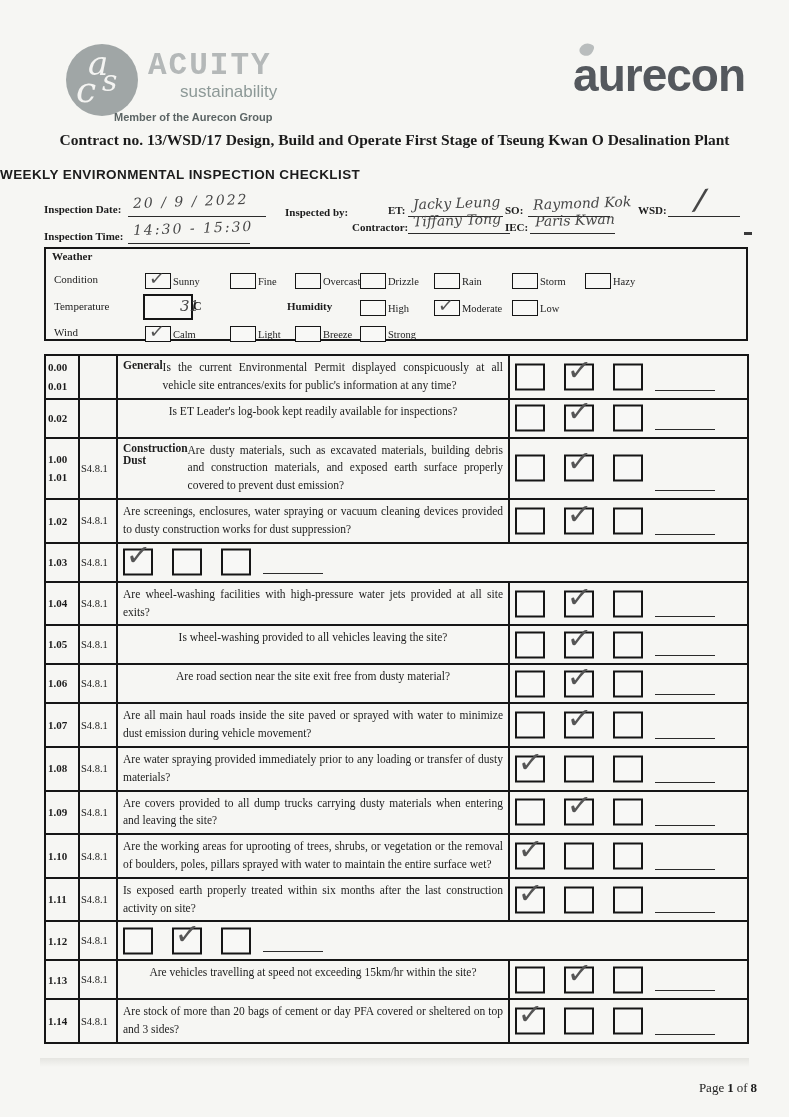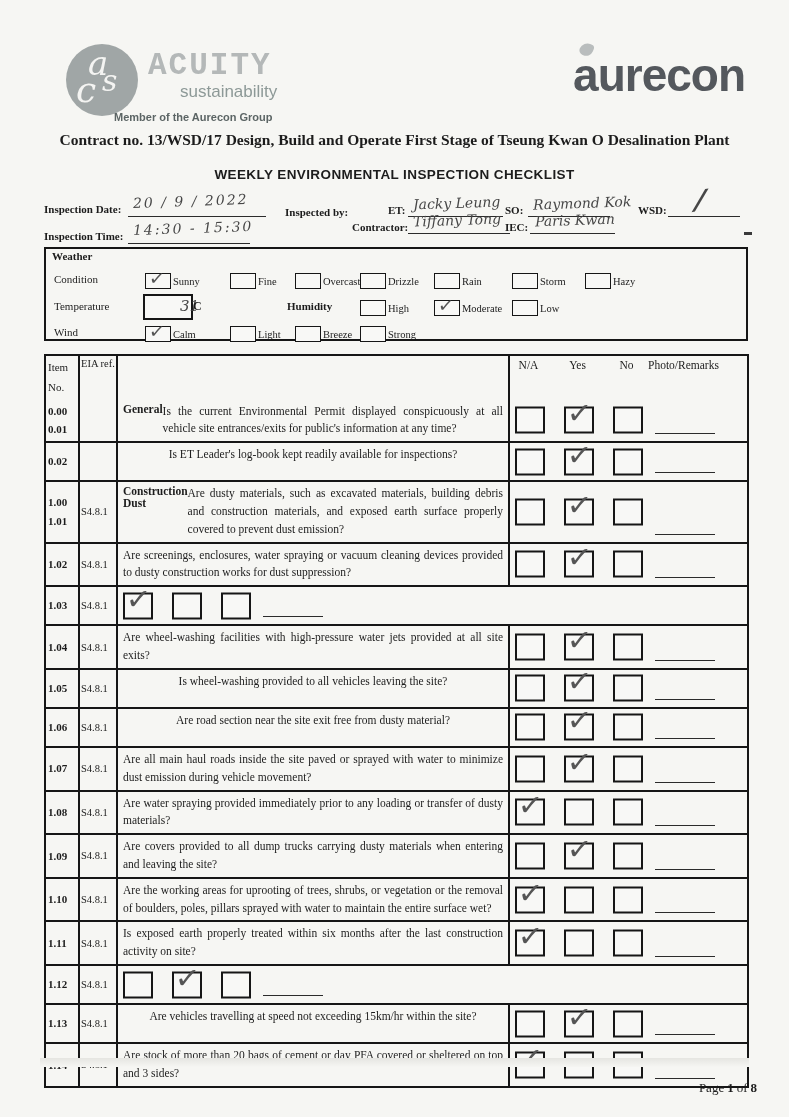--- a/index.html
+++ b/index.html
@@ -14,21 +14,21 @@
   .ac-m2{left:36px;top:22px;font-size:30px;}
   .ac-m3{left:10px;top:28px;font-size:36px;}
   .ac-name{position:absolute;left:86px;top:8px;font-family:Liberation Mono, monospace;font-weight:bold;font-size:31px;color:#b4b8b8;letter-spacing:2px;}
   .ac-tag{position:absolute;left:118px;top:42px;font-family:"Liberation Sans",sans-serif;font-size:17px;color:#8d9997;}
   .ac-member{position:absolute;left:52px;top:71px;font-family:"Liberation Sans",sans-serif;font-weight:bold;font-size:11px;color:#5c6565;}
   .aurecon{position:absolute;right:44px;top:52px;font-family:"Liberation Sans",sans-serif;font-weight:800;font-size:46px;color:#54585d;letter-spacing:-1px;line-height:1;}
   .leaf{position:absolute;left:7px;top:-9px;width:13px;height:13px;background:#b9bdbd;border-radius:70% 30% 60% 40%;transform:rotate(25deg);}
 
   
   .contract{position:absolute;left:0;top:131px;width:100%;text-align:center;font-weight:bold;font-size:15.5px;}
-  .cl-title{position:absolute;left:0;top:167px;width:100%;text-align:center;font-family:"Liberation Sans",sans-serif;font-weight:bold;font-size:13.5px;letter-spacing:.4px;}
+  .cl-title{position:absolute;left:0;top:167px;width:100%;font-family:"Liberation Sans",sans-serif;font-weight:bold;font-size:13.5px;letter-spacing:.4px;}
 
   
   .mlabel{position:absolute;font-weight:bold;font-size:11px;white-space:nowrap;}
   .u{position:absolute;border-bottom:1.5px solid #2b2b2b;}
   .hw{font-family:"DejaVu Serif",serif;font-style:italic;color:#474747;white-space:nowrap;}
   .u .hw{position:absolute;left:5px;top:-7px;font-size:14px;transform:rotate(-2deg);}
   .hw-big{font-size:16px;letter-spacing:2px;}
   .wsd-slash .hw{font-size:24px;top:-16px;left:28px;transform:rotate(-12deg) scaleX(1.8);}
   .artifact{position:absolute;background:#3a3a3a;}
 
@@ -153,36 +153,20 @@
       <span class="humlab">Humidity</span>
       <span id="w-hum"><span class="wopt" style="left: 314px;"><span class="wcb"></span><span class="wlab">High</span></span><span class="wopt" style="left: 388px;"><span class="wcb"><span class="tick wtick">✓</span></span><span class="wlab">Moderate</span></span><span class="wopt" style="left: 466px;"><span class="wcb"></span><span class="wlab">Low</span></span></span>
     </div>
     <div class="wrow" style="top:75px;">
       <span class="rowlab">Wind</span>
       <span id="w-wind"><span class="wopt" style="left: 99px;"><span class="wcb"><span class="tick wtick">✓</span></span><span class="wlab">Calm</span></span><span class="wopt" style="left: 184px;"><span class="wcb"></span><span class="wlab">Light</span></span><span class="wopt" style="left: 249px;"><span class="wcb"></span><span class="wlab">Breeze</span></span><span class="wopt" style="left: 314px;"><span class="wcb"></span><span class="wlab">Strong</span></span></span>
     </div>
   </div>
 
   <div class="tbl">
-    <div class="trow thead">
-      <div class="cell c-item">
-        <div class="hitem">Item</div>
-        <div class="hitem">No.</div>
-      </div>
-      <div class="cell c-eia">
-        <div class="eiatxt">EIA ref.</div>
-      </div>
-      <div class="cell c-q"></div>
-      <div class="cell c-ans">
-        <span class="hans h-na">N/A</span>
-        <span class="hans h-yes">Yes</span>
-        <span class="hans h-no">No</span>
-        <span class="hans h-photo">Photo/Remarks</span>
-      </div>
-    </div>
     <div id="tbody">
         <div class="trow">
           <div class="cell c-item">
             <div class="itemno">0.00</div>
             <div class="itemno">0.01</div>
           </div>
           <div class="cell c-eia"></div>
           <div class="cell c-q">
             <div class="qsection">General</div>
             <div class="qtext">Is the current Environmental Permit displayed conspicuously at all vehicle site entrances/exits for public's information at any time?</div>

